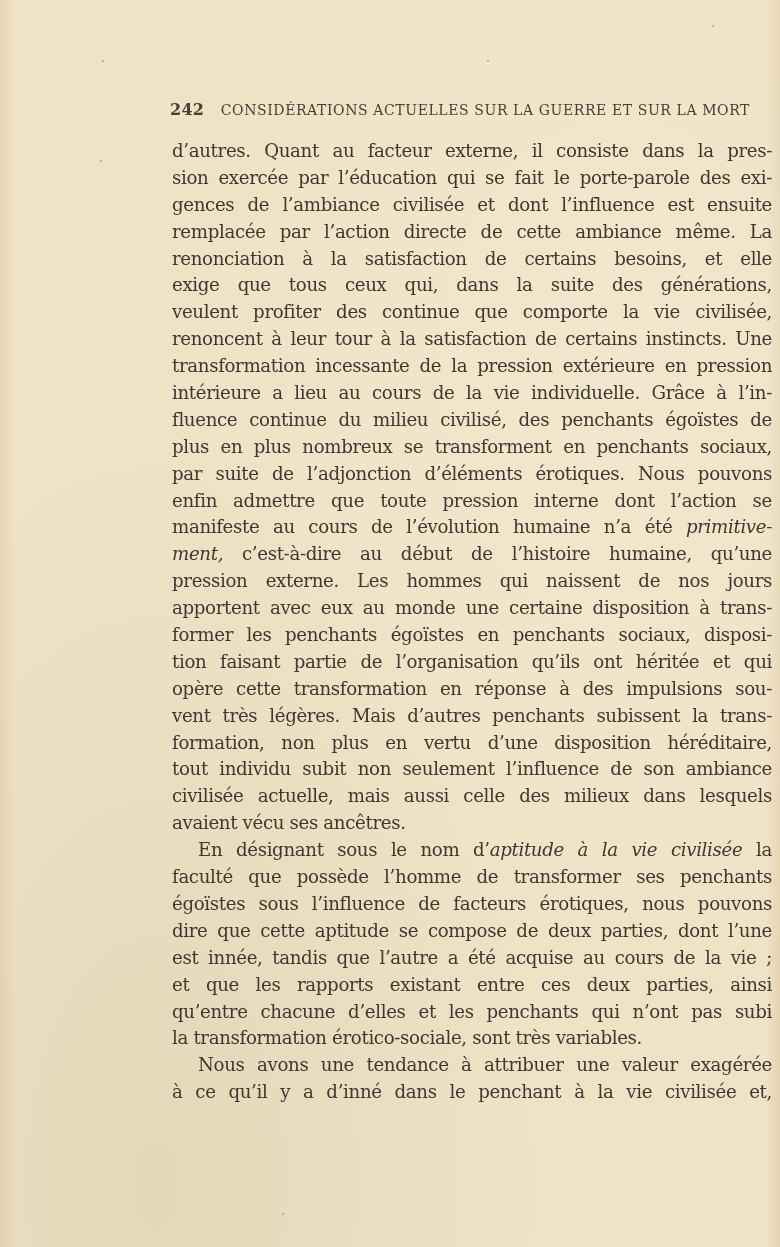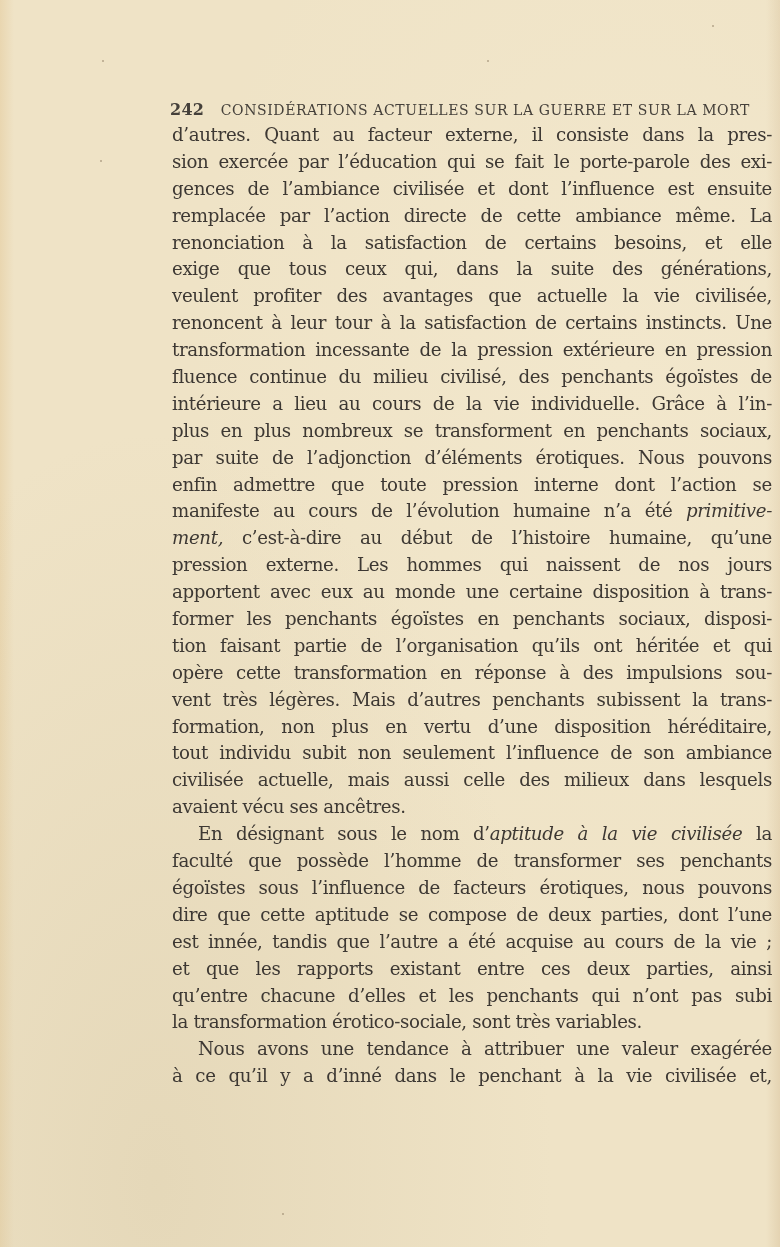--- a/index.html
+++ b/index.html
@@ -41,21 +41,21 @@
       margin-right: 12px;
     }
     .running-head .title {
       font-variant: small-caps;
       font-size: 14px;
       letter-spacing: 0.6px;
     }
     .body-text {
       position: absolute;
       left: 132px;
-      top: 122px;
+      top: 138px;
       width: 600px;
     }
     .line {
       height: 26.9px;
       line-height: 26.9px;
       font-size: 18.2px;
       white-space: nowrap;
       text-align: justify;
       text-align-last: justify;
       letter-spacing: -0.35px;
@@ -87,25 +87,25 @@
     <span class="title">CONSIDÉRATIONS ACTUELLES SUR LA GUERRE ET SUR LA MORT</span>
   </div>
 
   <div class="body-text" id="body-text">
       <div class="line"><span>d’autres. Quant au facteur externe, il consiste dans la pres-</span></div>
       <div class="line"><span>sion exercée par l’éducation qui se fait le porte-parole des exi-</span></div>
       <div class="line"><span>gences de l’ambiance civilisée et dont l’influence est ensuite</span></div>
       <div class="line"><span>remplacée par l’action directe de cette ambiance même. La</span></div>
       <div class="line"><span>renonciation à la satisfaction de certains besoins, et elle</span></div>
       <div class="line"><span>exige que tous ceux qui, dans la suite des générations,</span></div>
-      <div class="line"><span>veulent profiter des avantages que actuelle la vie civilisée,</span></div>
+      <div class="line"><span>veulent profiter des continue que comporte la vie civilisée,</span></div>
       <div class="line"><span>renoncent à leur tour à la satisfaction de certains instincts. Une</span></div>
       <div class="line"><span>transformation incessante de la pression extérieure en pression</span></div>
+      <div class="line"><span>intérieure a lieu au cours de la vie individuelle. Grâce à l’in-</span></div>
       <div class="line"><span>fluence continue du milieu civilisé, des penchants égoïstes de</span></div>
-      <div class="line"><span>intérieure a lieu au cours de la vie individuelle. Grâce à l’in-</span></div>
       <div class="line"><span>plus en plus nombreux se transforment en penchants sociaux,</span></div>
       <div class="line"><span>par suite de l’adjonction d’éléments érotiques. Nous pouvons</span></div>
       <div class="line"><span>enfin admettre que toute pression interne dont l’action se</span></div>
       <div class="line"><span>manifeste au cours de l’évolution humaine n’a été </span><i>primitive-</i></div>
       <div class="line"><i>ment,</i><span> c’est-à-dire au début de l’histoire humaine, qu’une</span></div>
       <div class="line"><span>pression externe. Les hommes qui naissent de nos jours</span></div>
       <div class="line"><span>apportent avec eux au monde une certaine disposition à trans-</span></div>
       <div class="line"><span>former les penchants égoïstes en penchants sociaux, disposi-</span></div>
       <div class="line"><span>tion faisant partie de l’organisation qu’ils ont héritée et qui</span></div>
       <div class="line"><span>opère cette transformation en réponse à des impulsions sou-</span></div>

